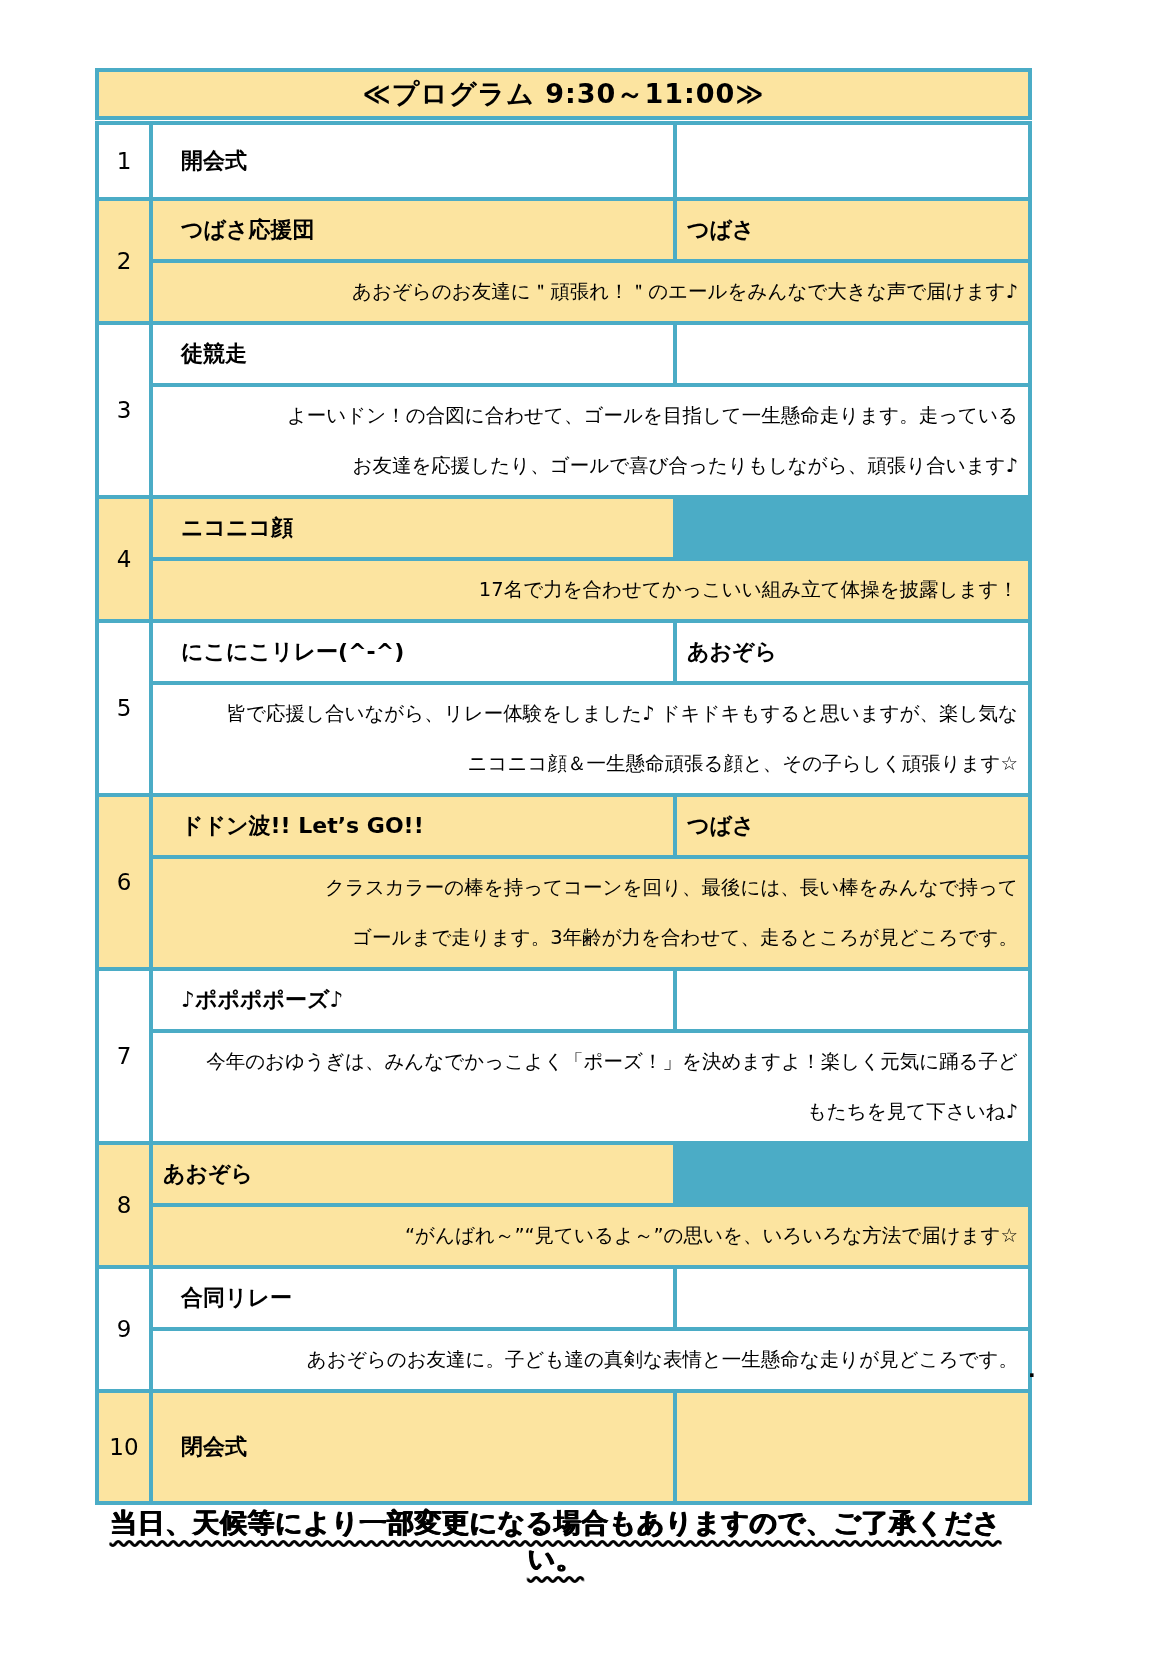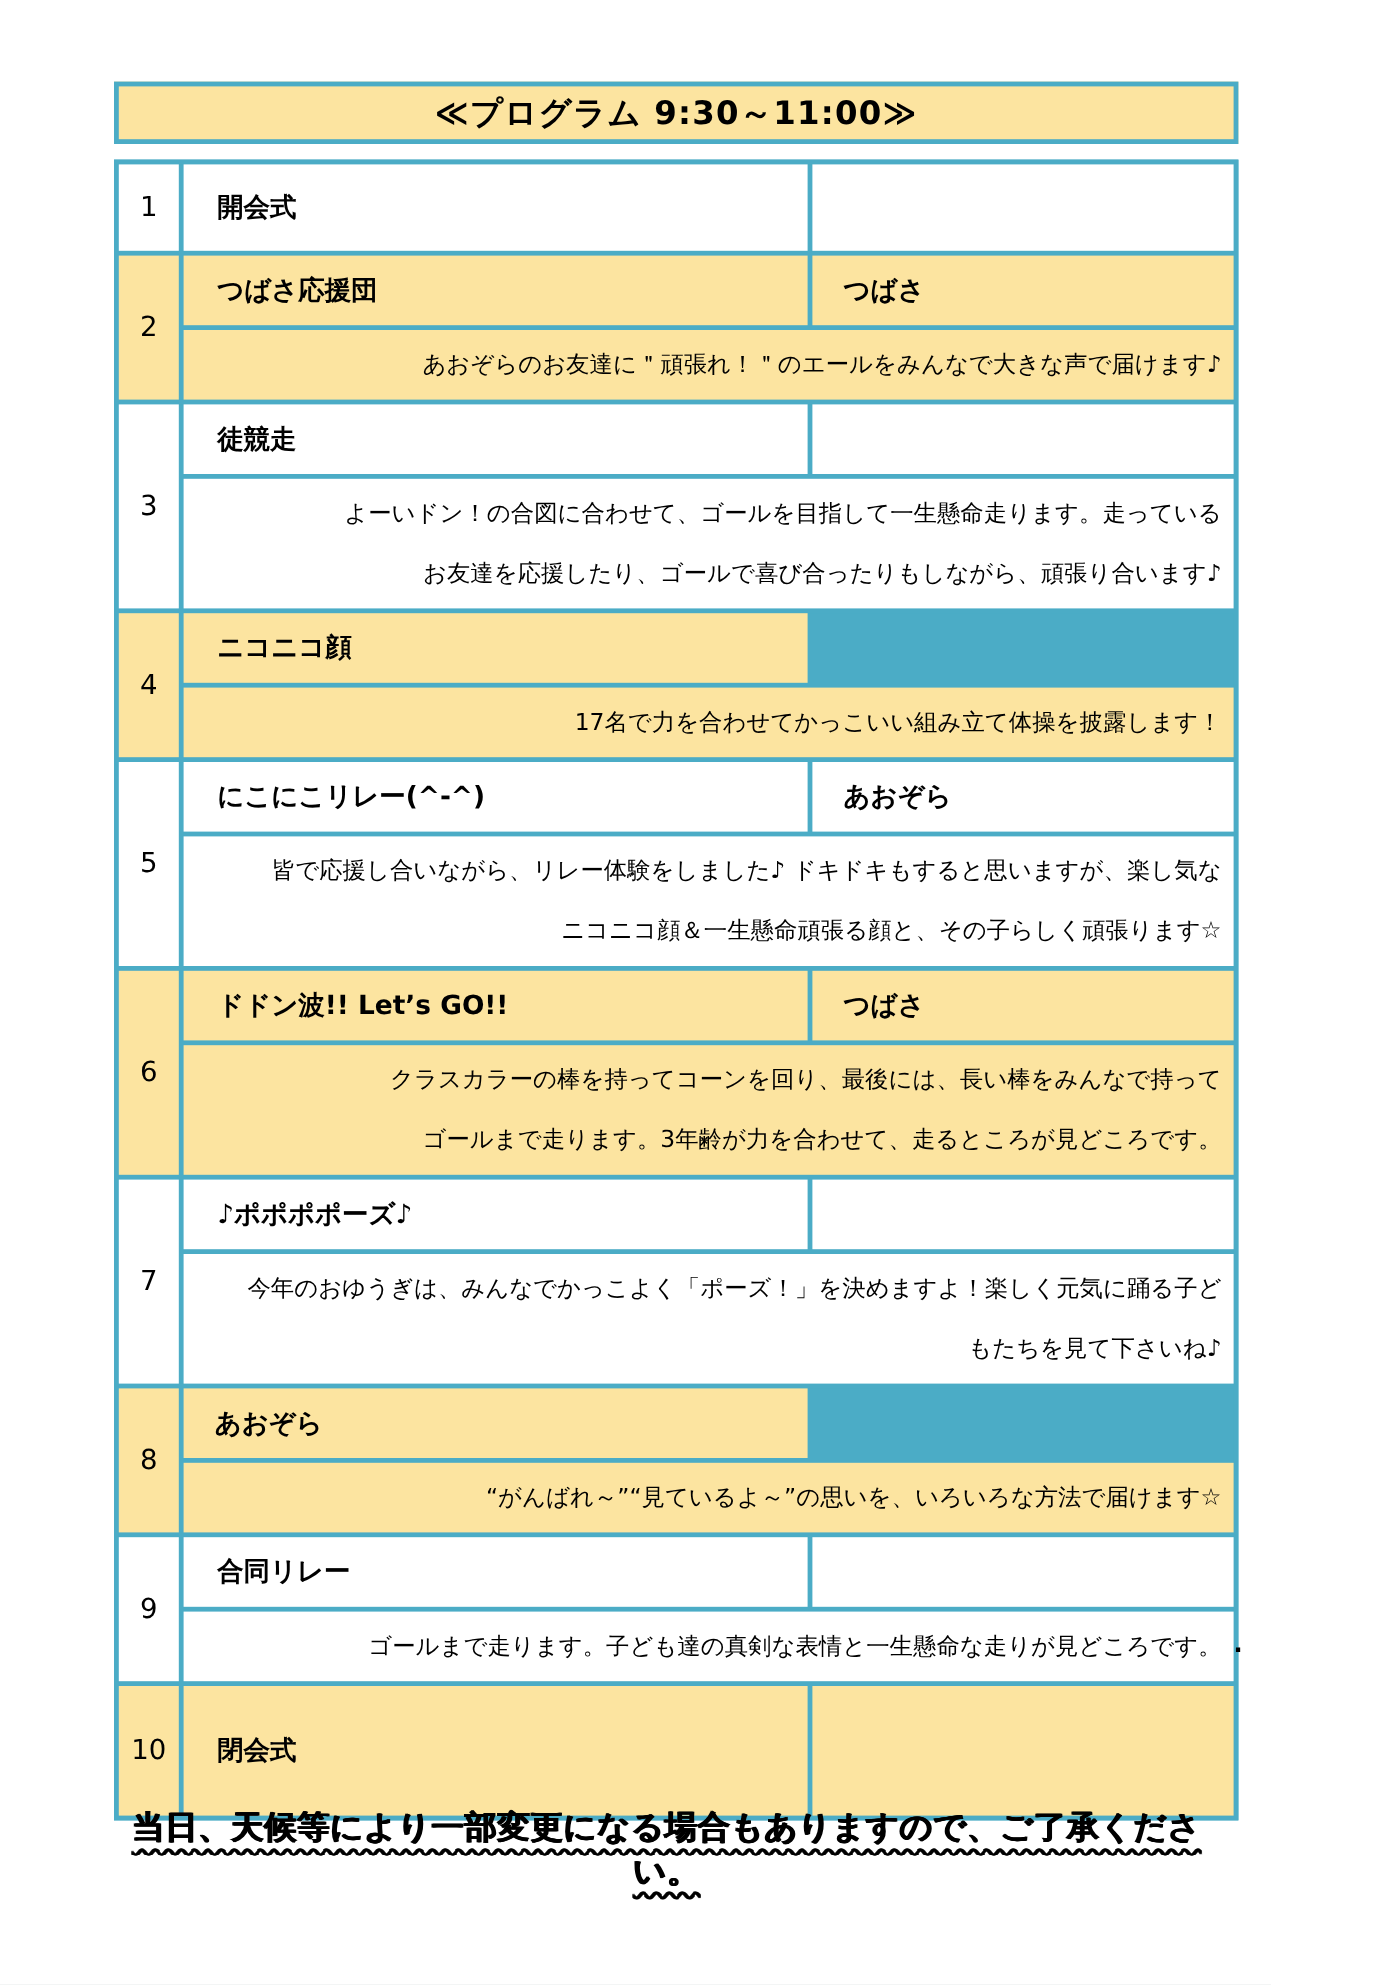--- a/index.html
+++ b/index.html
@@ -15,21 +15,21 @@
   .program {
     position:absolute; left:95px; top:68px; width:937px;
   }
   .header-box {
     border:4px solid var(--teal);
     background:var(--yellow);
     height:52px;
     display:flex; align-items:center; justify-content:center;
     font-size:27px; font-weight:bold;
     letter-spacing:1px;
-    margin-bottom:13px;
+    margin-bottom:1px;
   }
   .rows {
     background:var(--teal);
     border:4px solid var(--teal);
     display:flex; flex-direction:column; gap:4px;
   }
   .row {
     display:grid;
     grid-template-columns:50px 1fr;
     gap:4px;
@@ -53,21 +53,21 @@
   }
   .rows .row:first-child .title-row { min-height:72px; }
   .rows .row:last-child  .title-row { min-height:108px; }
   .title-cell, .group-cell {
     background:#fff;
     display:flex; align-items:center;
     font-weight:bold;
     font-size:22px;
   }
   .title-cell { padding-left:28px; }
-  .group-cell { padding-left:26px; }
+  .group-cell { padding-left:10px; }
   .row.shade .title-cell, .row.shade .group-cell { background:var(--yellow); }
   .desc-cell {
     background:#fff;
     padding:4px 10px 4px 30px;
     font-size:19.5px;
     text-align:right;
   }
   .row.shade .desc-cell { background:var(--yellow); }
   .desc-line { line-height:50px; white-space:nowrap; }
   .footer-note {
@@ -199,21 +199,21 @@
   </div>
 
   <div class="row">
     <div class="num-cell">9</div>
     <div class="right">
       <div class="title-row">
         <div class="title-cell">合同リレー</div>
         <div class="group-cell"></div>
       </div>
       <div class="desc-cell">
-              <div class="desc-line">ゴールまで走ります。子ども達の真剣な表情と一生懸命な走りが見どころです。</div>
+              <div class="desc-line">あおぞらのお友達に。子ども達の真剣な表情と一生懸命な走りが見どころです。</div>
             </div>
     </div>
   </div>
 
   <div class="row shade">
     <div class="num-cell">10</div>
     <div class="right">
       <div class="title-row">
         <div class="title-cell">閉会式</div>
         <div class="group-cell"></div>

